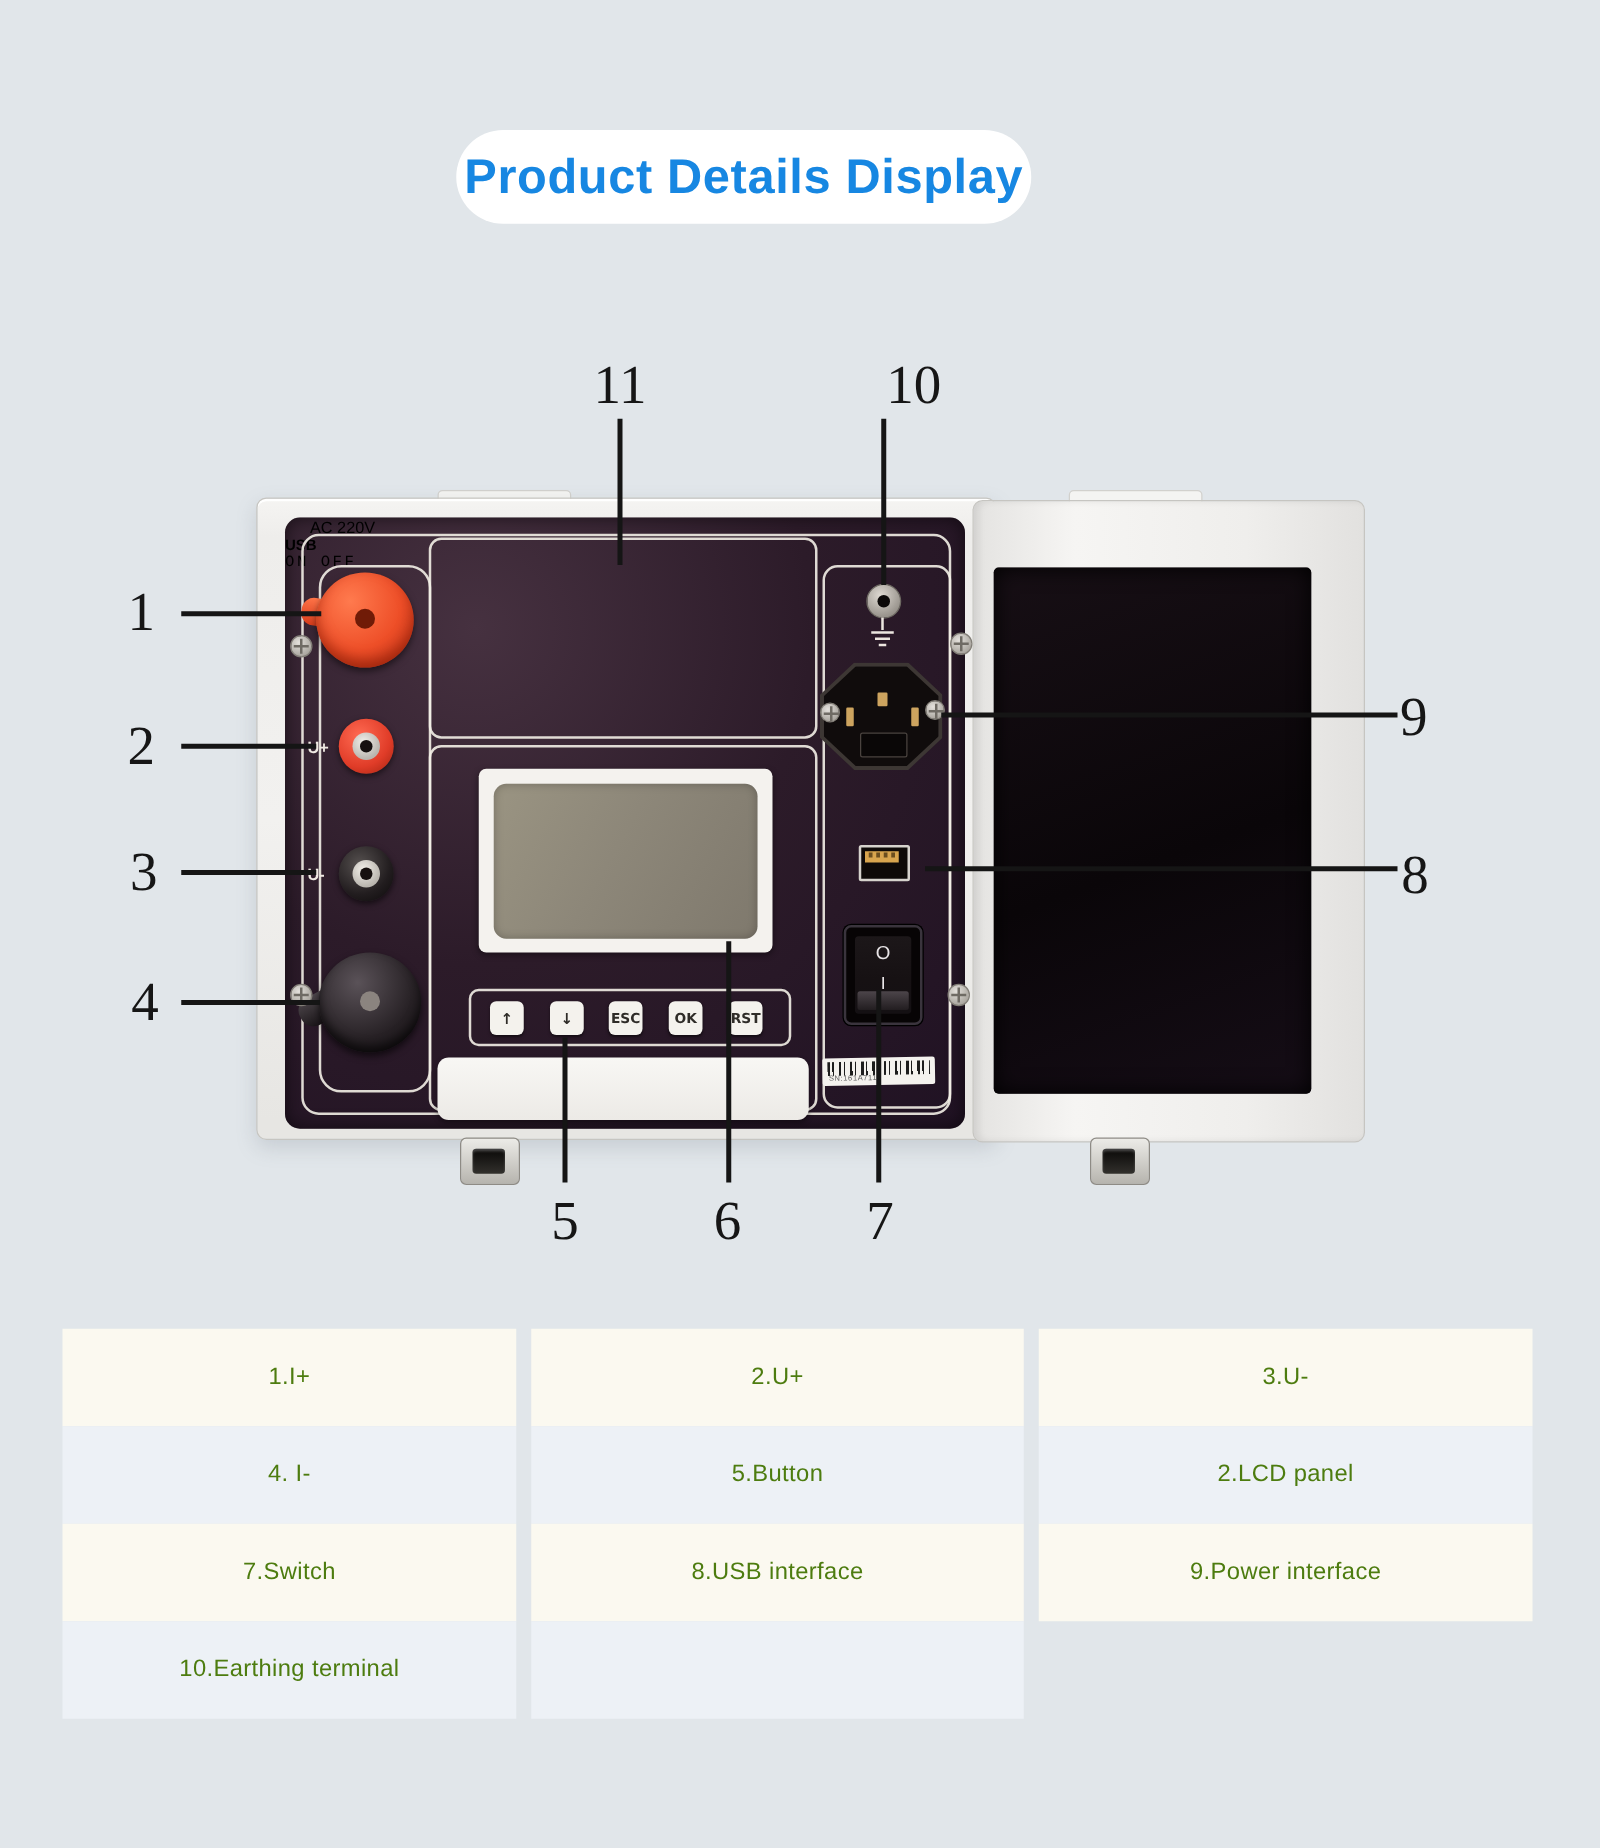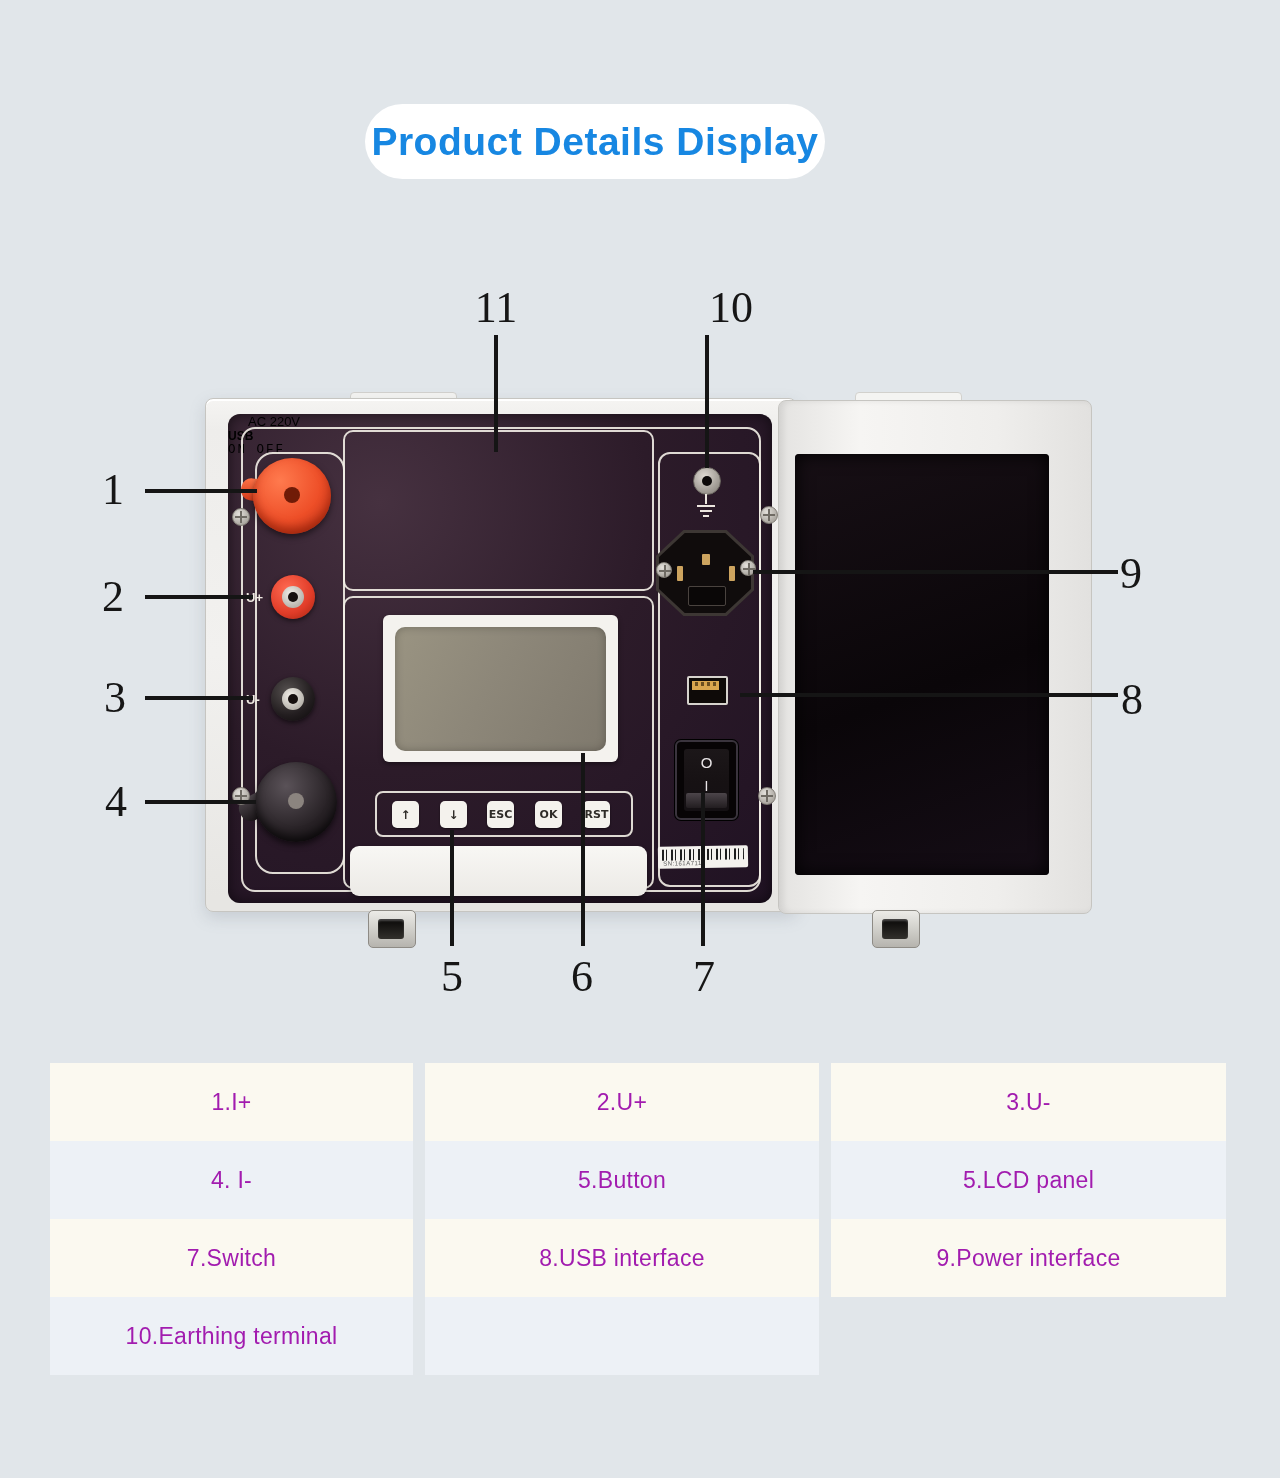--- a/index.html
+++ b/index.html
@@ -121,21 +121,21 @@
   .barcode-sn{position:absolute;left:5px;top:14px;font-size:6px;color:#5c5c5c;letter-spacing:.5px;}
 
   
   .num{position:absolute;width:48px;height:52px;font-family:"Liberation Serif",serif;font-size:44px;
        line-height:52px;color:#161616;text-align:center;}
   .cline{position:absolute;background:#151515;}
 
   
   .parts-table{position:absolute;left:50px;top:1063px;width:1176px;display:grid;
                grid-template-columns:363px 394px 395px;column-gap:12px;grid-auto-rows:78px;}
-  .cell{display:flex;align-items:center;justify-content:center;font-size:23px;color:#a21caf;letter-spacing:.3px;}
+  .cell{display:flex;align-items:center;justify-content:center;font-size:19px;color:#4d7c0f;letter-spacing:.3px;}
   .cell.cream{background:#fbf9f0;}
   .cell.blue{background:#edf1f6;}
 </style>
 </head>
 <body>
 
 <div class="canvas">
 
   <div class="title-pill">
     <span>Product Details Display</span>
@@ -272,21 +272,21 @@
   <div class="num" style="left:1107px;top:548px;">9</div>
   <div class="num" style="left:707px;top:282px;">10</div>
   <div class="num" style="left:472px;top:282px;text-align:center;">11</div>
 
   <div class="parts-table">
     <div class="cell cream">1.I+</div>
     <div class="cell cream">2.U+</div>
     <div class="cell cream">3.U-</div>
     <div class="cell blue">4. I-</div>
     <div class="cell blue">5.Button</div>
-    <div class="cell blue">5.LCD panel</div>
+    <div class="cell blue">2.LCD panel</div>
     <div class="cell cream">7.Switch</div>
     <div class="cell cream">8.USB interface</div>
     <div class="cell cream">9.Power interface</div>
     <div class="cell blue">10.Earthing terminal</div>
     <div class="cell blue"></div>
   </div>
 
 </div>
 
 </body></html>

